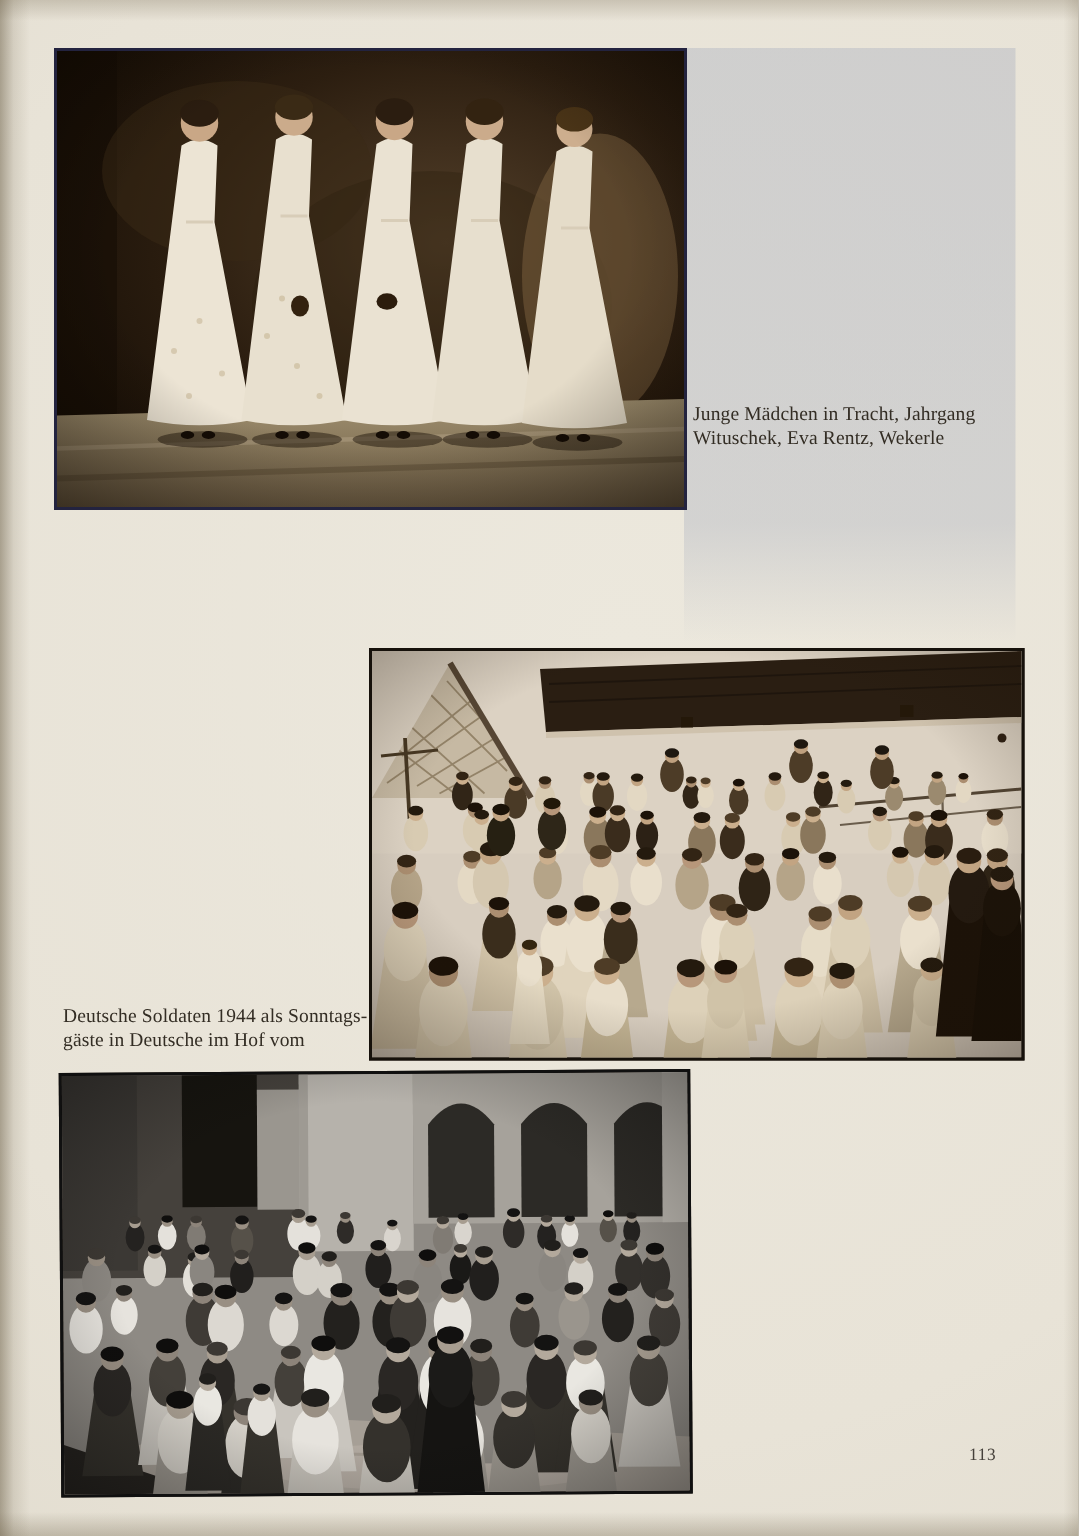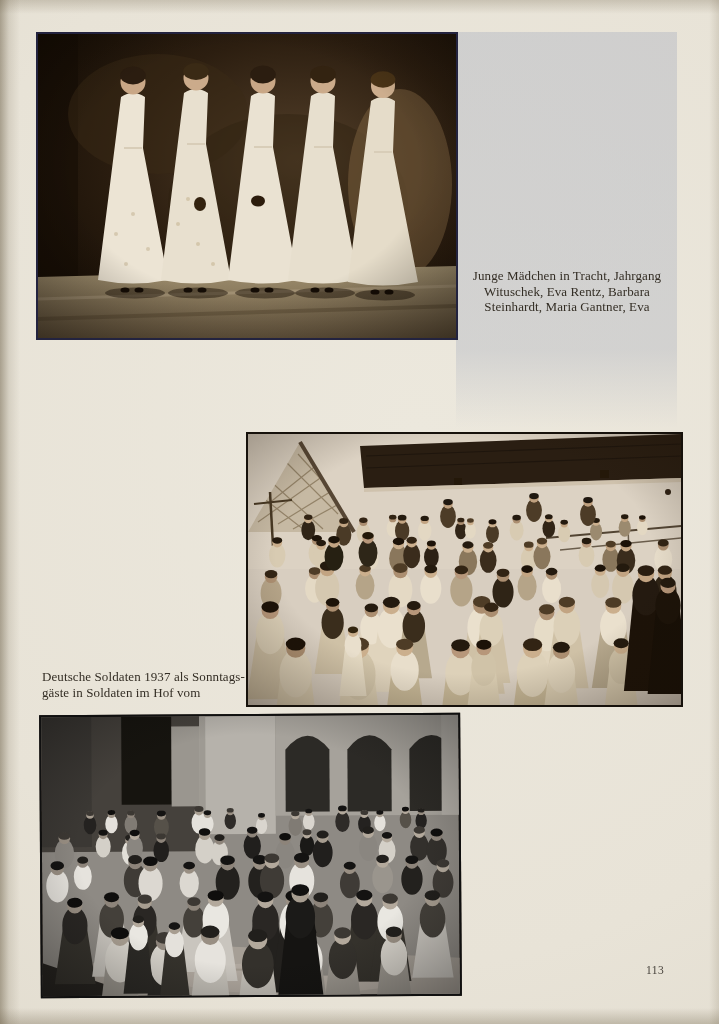--- a/index.html
+++ b/index.html
@@ -23,21 +23,21 @@
     background:linear-gradient(180deg, rgba(182,186,196,.5) 0%, rgba(182,186,196,.46) 80%, rgba(182,186,196,0) 100%);
   }
   figure.photo{margin:0;position:absolute;box-sizing:border-box;background:#201812;}
   .photo svg{display:block;width:100%;height:100%;}
   .photo1{left:36px;top:32px;width:422px;height:308px;border:2px solid #23233f;}
   .photo2{left:246px;top:432px;width:437px;height:275px;border:2px solid #16110b;}
   .photo3{left:40px;top:714px;width:421px;height:283px;border:2px solid #101010;transform:rotate(-0.35deg);}
   .caption{
     position:absolute;font-size:13px;line-height:15.5px;color:#332d24;letter-spacing:.1px;
   }
-  .caption1{left:462px;top:268px;width:210px;text-align:center;}
+  .caption1{left:462px;top:268px;width:210px;}
   .caption2{left:42px;top:669px;width:220px;}
   .page-number{position:absolute;left:646px;top:964px;font-size:11.5px;color:#45403a;letter-spacing:.5px;}
 </style>
 </head>
 <body>
 
 <div class="page">
 
   <div class="edge edge-top"></div>
   <div class="edge edge-bottom"></div>
@@ -123,22 +123,21 @@
           <ellipse cx="351" cy="258" rx="4.5" ry="2.6" fill="#140c05"></ellipse>
         <circle cx="345" cy="52" r="12" fill="#cdae8e"></circle>
         <ellipse cx="345" cy="45.5" rx="12.4" ry="8.2" fill="#4a3417"></ellipse>
       </g>
       <rect x="0" y="0" width="418" height="304" fill="url(#g1vig)"></rect>
     </svg>
   </figure>
 
   <div class="caption caption1">
     <div>Junge Mädchen in Tracht, Jahrgang</div>
-    <div>Wituschek, Eva Rentz, Barbara</div>
-    <div>Steinhardt, Maria Gantner, Eva</div>
+    <div>Wituschek, Eva Rentz, Wekerle</div>
   </div>
 
   <figure class="photo photo2" role="img" aria-label="Sepia photograph of a large group of villagers and soldiers gathered in a farm courtyard in front of a white house with tiled roof">
     <svg viewBox="0 0 433 271" preserveAspectRatio="none">
       <defs>
         <radialGradient id="v2" cx="50%" cy="45%" r="75%">
           <stop offset="58%" stop-color="rgba(30,20,8,0)"></stop>
             <stop offset="100%" stop-color="rgba(25,15,5,0.38)"></stop>
         </radialGradient>
         <clipPath id="gclip">
@@ -405,22 +404,22 @@
           <path d="M 97.4 210 L 112.6 210 L 118.6 262 L 91.4 262 Z" fill="#e4d9c2"></path>
           <ellipse cx="105" cy="211.2" rx="8.4" ry="12.4" fill="#e9dfcc"></ellipse>
           <circle cx="105" cy="198" r="5.04" fill="#cbaf8d"></circle>
           <ellipse cx="105" cy="195.92" rx="5.12" ry="3.36" fill="#33250f"></ellipse>
         </g>
       <rect x="0" y="0" width="433" height="271" fill="url(#v2)"></rect>
     </svg>
   </figure>
 
   <div class="caption caption2">
-    <div>Deutsche Soldaten 1937 als Sonntags-</div>
-    <div>gäste in Soldaten im Hof vom</div>
+    <div>Deutsche Soldaten 1944 als Sonntags-</div>
+    <div>gäste in Deutsche im Hof vom</div>
   </div>
 
   <figure class="photo photo3" role="img" aria-label="Black-and-white photograph of a large group of people in traditional dress standing in a courtyard with arched openings">
     <svg viewBox="0 0 417 279" preserveAspectRatio="none">
       <defs>
         <radialGradient id="v3" cx="50%" cy="48%" r="75%">
           <stop offset="55%" stop-color="rgba(10,10,10,0)"></stop>
             <stop offset="100%" stop-color="rgba(5,5,5,0.42)"></stop>
         </radialGradient>
       </defs>

